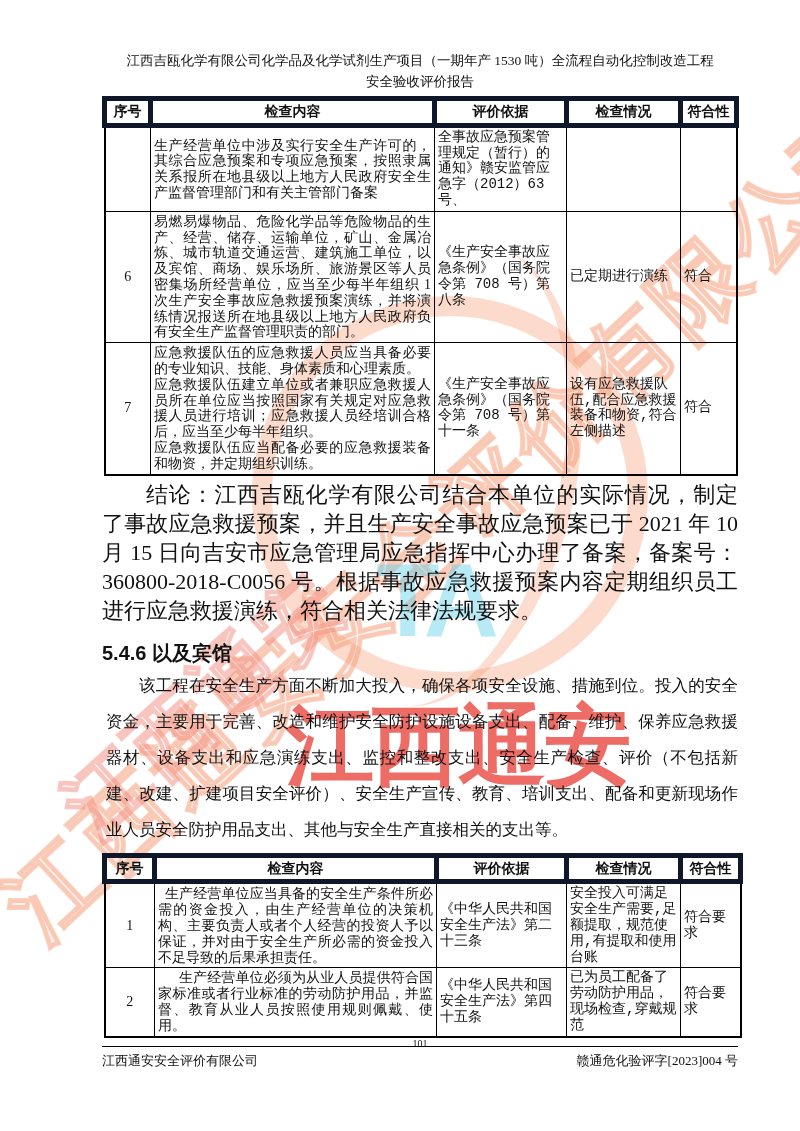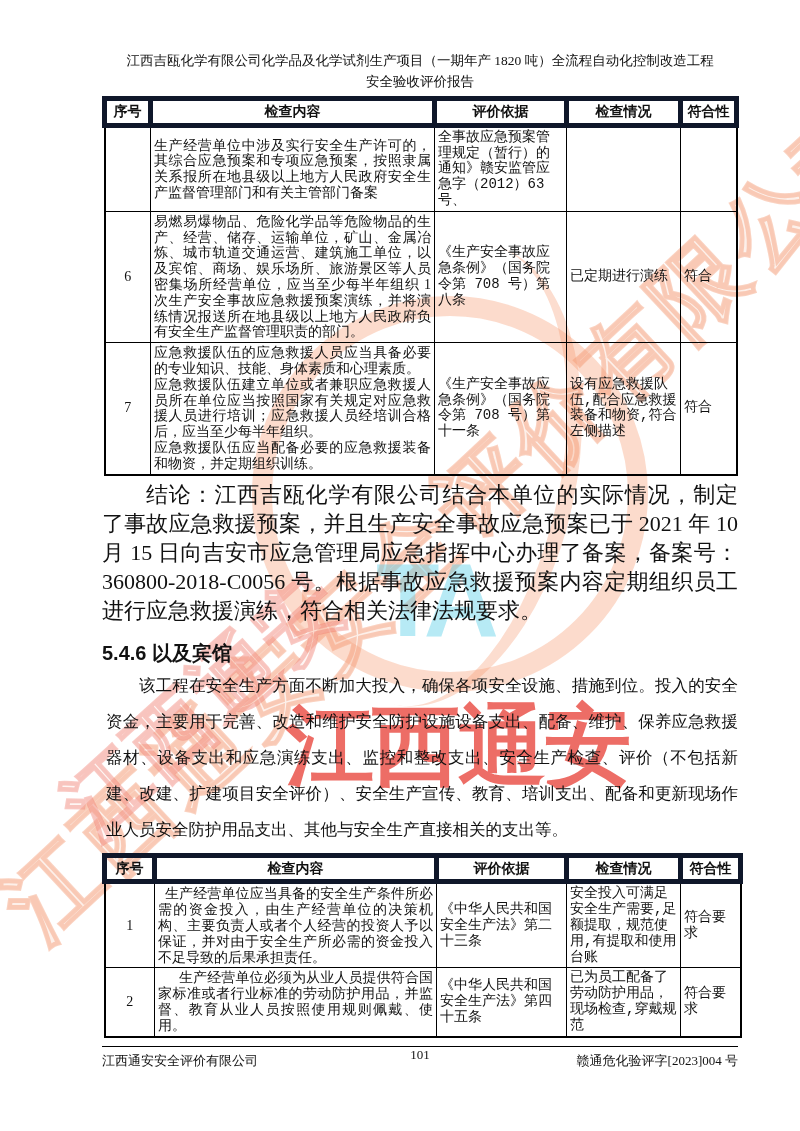--- a/index.html
+++ b/index.html
@@ -82,21 +82,21 @@
   }
   .para {
     margin:2px 0 0 4px; font-size:16.5px; line-height:36px;
     text-align:justify; text-indent:2em; word-break:break-all;font-family:Liberation Mono, monospace;
   }
   .table-caption {
     margin-top:1px; text-align:center;
     font-family:"Liberation Sans","DejaVu Sans",sans-serif;
     font-size:15px; font-weight:bold; line-height:24px;
   }
-  .page-number { margin-top:9px; text-align:center; font-size:13px; }
+  .page-number { text-align:center; font-size:10px; }
 
   .footer {
     position:absolute; left:102px; width:636px; top:1046px; z-index:1;
     border-top:1px solid #000; padding-top:5px;
     display:flex; justify-content:space-between;
     font-size:13px;
   }
 </style>
 </head>
 <body>
@@ -108,21 +108,21 @@
     <div class="wm-swoosh"></div>
     <div class="wm-name">江西通安安全评价有限公司</div>
     <div class="wm-ta">TA</div>
     <div class="wm-red-diag">江西通安</div>
     <div class="wm-red">江西通安</div>
   </div>
 
   <div class="content">
 
     <div class="doc-title">
-      <div>江西吉瓯化学有限公司化学品及化学试剂生产项目（一期年产 1820 吨）全流程自动化控制改造工程</div>
+      <div>江西吉瓯化学有限公司化学品及化学试剂生产项目（一期年产 1530 吨）全流程自动化控制改造工程</div>
       <div>安全验收评价报告</div>
     </div>
 
     <table class="check-table">
       <colgroup>
         <col style="width:46px">
           <col style="width:284px">
           <col style="width:132px">
           <col style="width:114px">
           <col style="width:56px">

